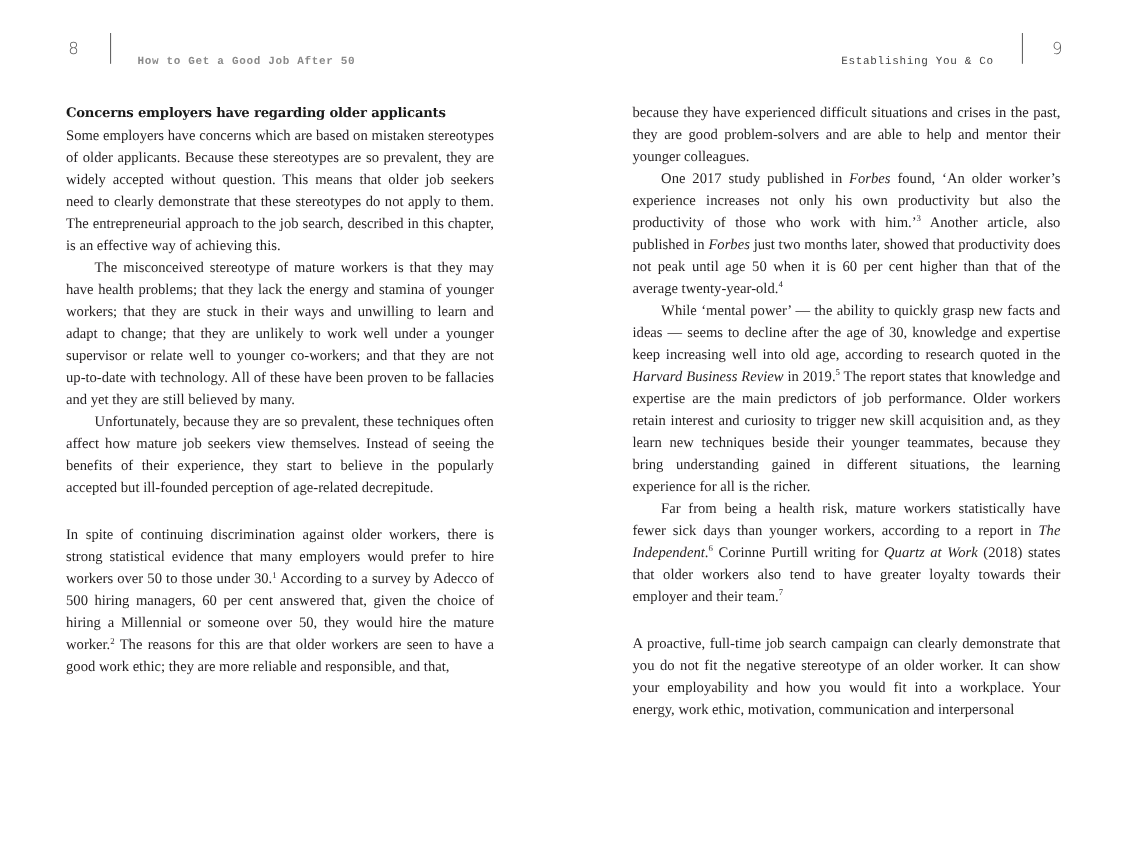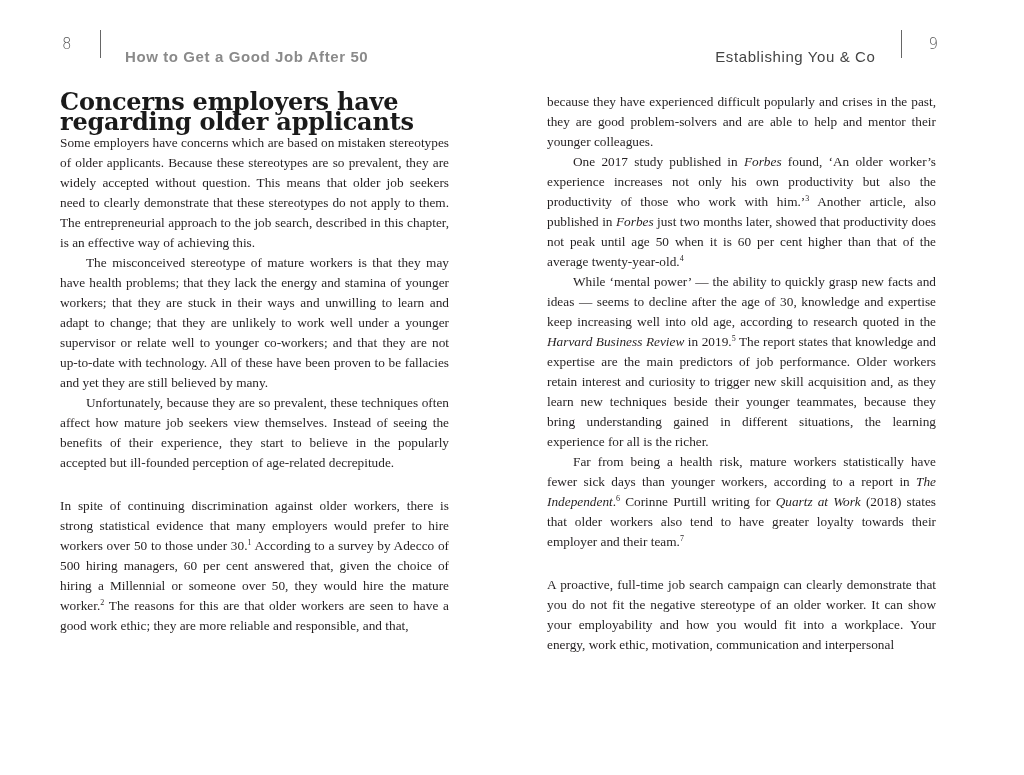--- a/index.html
+++ b/index.html
@@ -2,42 +2,42 @@
 <html><head>
 <meta charset="utf-8">
 <style>
   html, body { margin: 0; padding: 0; }
   body {
     width: 1024px; height: 775px; background: #ffffff; position: relative; overflow: hidden;
     font-family: "Liberation Serif", "DejaVu Serif", serif; color: #231f20;
   }
   .page { position: absolute; top: 0; height: 775px; }
   .page.left { left: 0; width: 512px; }
-  .page.right { left: 484px; width: 512px; }
+  .page.right { left: 512px; width: 512px; }
 
   .running-head { position: absolute; top: 30px; height: 28px; display: flex; align-items: center; }
   .folio { font-family: "DejaVu Sans", sans-serif; font-size: 15px; color: #555; font-weight: 300; }
   .head-rule { width: 1px; height: 28px; background: #666; }
-  .head-title { font-family: Liberation Sans, sans-serif; font-size: 15px; letter-spacing: 0.6px; margin-top: 24px; }
+  .head-title { font-family: Liberation Mono, monospace; font-size: 10px; letter-spacing: 0.6px; margin-top: 24px; }
 
   .left .running-head { left: 62px; }
   .left .folio { width: 38px; }
   .left .head-rule { margin-right: 24px; }
   .left .head-title { color: #8a8a8a; font-weight: bold; }
 
   .right .running-head { right: 58px; }
   .right .head-title { color: #444; margin-right: 26px; }
   .right .head-rule { margin-right: 26px; }
 
   .column { position: absolute; top: 92px; width: 389px; }
   .left .column { left: 60px; }
   .right .column { left: 575px; width: 389px; left: 63px; }
 
   h2 {
-    font-family: "DejaVu Serif", serif; font-weight: bold; font-size: 24px; line-height: 20px;
+    font-family: "DejaVu Serif", serif; font-weight: bold; font-size: 12px; line-height: 20px;
     margin: 0; color: #1a1a1a; letter-spacing: -0.2px;
   }
   p {
     margin: 0; font-size: 13.3px; line-height: 20px; text-align: justify; text-align-last: left;
   }
   p.indent { text-indent: 26px; }
   .spacer-sm { height: 1px; }
   .spacer-lg { height: 22px; }
   sup { font-size: 8px; line-height: 0; vertical-align: 5px; }
   em { }
@@ -66,21 +66,21 @@
 </div>
 
 <div class="page right">
   <div class="running-head">
     <span class="head-title">Establishing You &amp; Co</span>
     <span class="head-rule"></span>
     <span class="folio">9</span>
   </div>
 
   <div class="column">
-    <p>because they have experienced difficult popularly and crises in the past, they are good problem-solvers and are able to help and mentor their younger colleagues.</p>
+    <p>because they have experienced difficult situations and crises in the past, they are good problem-solvers and are able to help and mentor their younger colleagues.</p>
     <p class="indent"><span>One 2017 study published in </span><em>Forbes</em><span> found, ‘An older worker’s experience increases not only his own productivity but also the productivity of those who work with him.’</span><sup>3</sup><span> Another article, also published in </span><em>Forbes</em><span> just two months later, showed that productivity does not peak until age 50 when it is 60 per cent higher than that of the average twenty-year-old.</span><sup>4</sup></p>
     <p class="indent"><span>While ‘mental power’ — the ability to quickly grasp new facts and ideas — seems to decline after the age of 30, knowledge and expertise keep increasing well into old age, according to research quoted in the </span><em>Harvard Business Review</em><span> in 2019.</span><sup>5</sup><span> The report states that knowledge and expertise are the main predictors of job performance. Older workers retain interest and curiosity to trigger new skill acquisition and, as they learn new techniques beside their younger teammates, because they bring understanding gained in different situations, the learning experience for all is the richer.</span></p>
     <p class="indent"><span>Far from being a health risk, mature workers statistically have fewer sick days than younger workers, according to a report in </span><em>The Independent</em><span>.</span><sup>6</sup><span> Corinne Purtill writing for </span><em>Quartz at Work</em><span> (2018) states that older workers also tend to have greater loyalty towards their employer and their team.</span><sup>7</sup></p>
 
     <div class="spacer-lg"></div>
     <div class="spacer-sm"></div>
     <p>A proactive, full-time job search campaign can clearly demonstrate that you do not fit the negative stereotype of an older worker. It can show your employability and how you would fit into a workplace. Your energy, work ethic, motivation, communication and interpersonal</p>
   </div>
 </div>
 

